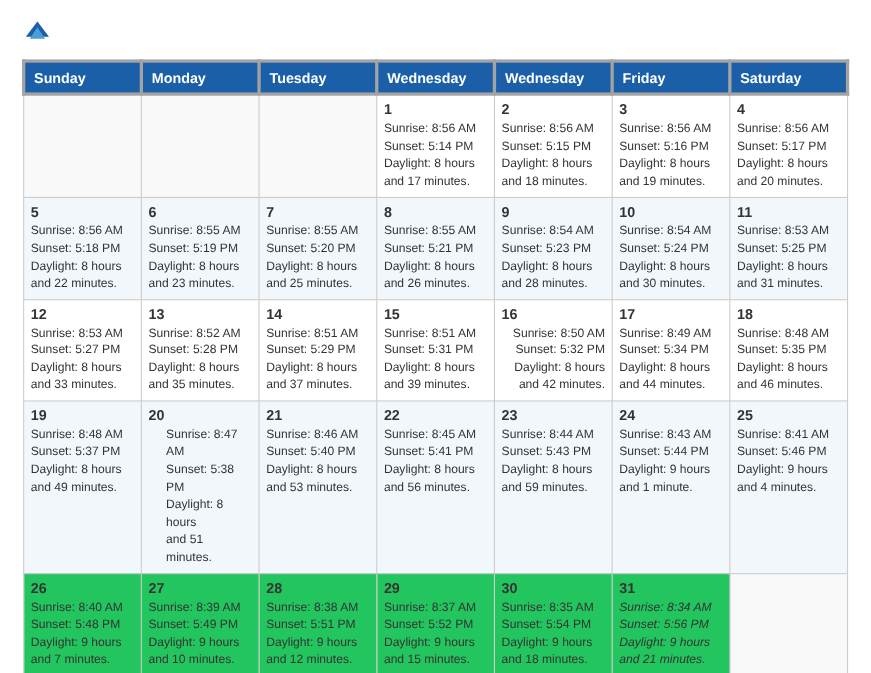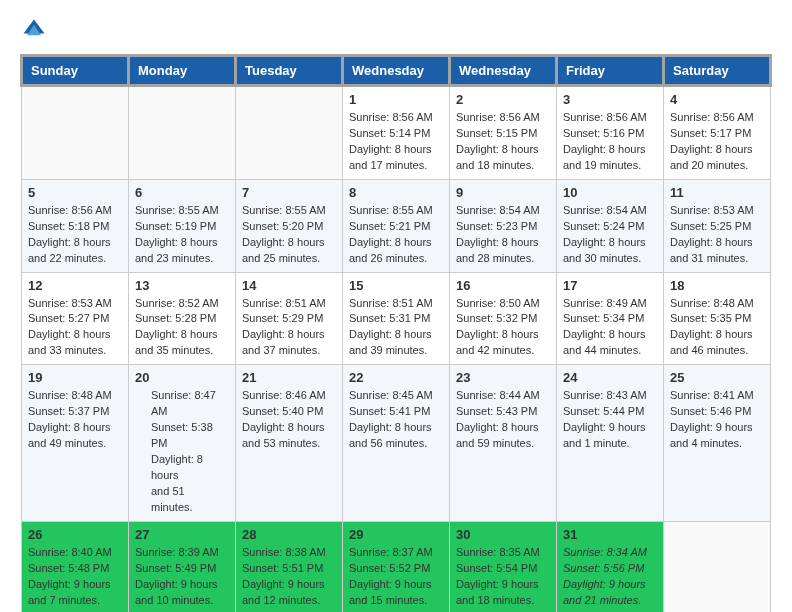--- a/index.html
+++ b/index.html
@@ -163,21 +163,21 @@
           </td>
           <td>
             <span class="day-number">15</span>
             <div class="cell-content" style="white-space: pre-line;">Sunrise: 8:51 AM
 Sunset: 5:31 PM
 Daylight: 8 hours
 and 39 minutes.</div>
           </td>
           <td>
             <span class="day-number">16</span>
-            <div class="cell-content" style="white-space: pre-line;">Sunrise: 8:50 AM
+            <div class="cell-content" style="white-space: pre-line; text-align: right;">Sunrise: 8:50 AM
 Sunset: 5:32 PM
 Daylight: 8 hours
 and 42 minutes.</div>
           </td>
           <td>
             <span class="day-number">17</span>
             <div class="cell-content" style="white-space: pre-line;">Sunrise: 8:49 AM
 Sunset: 5:34 PM
 Daylight: 8 hours
 and 44 minutes.</div>

